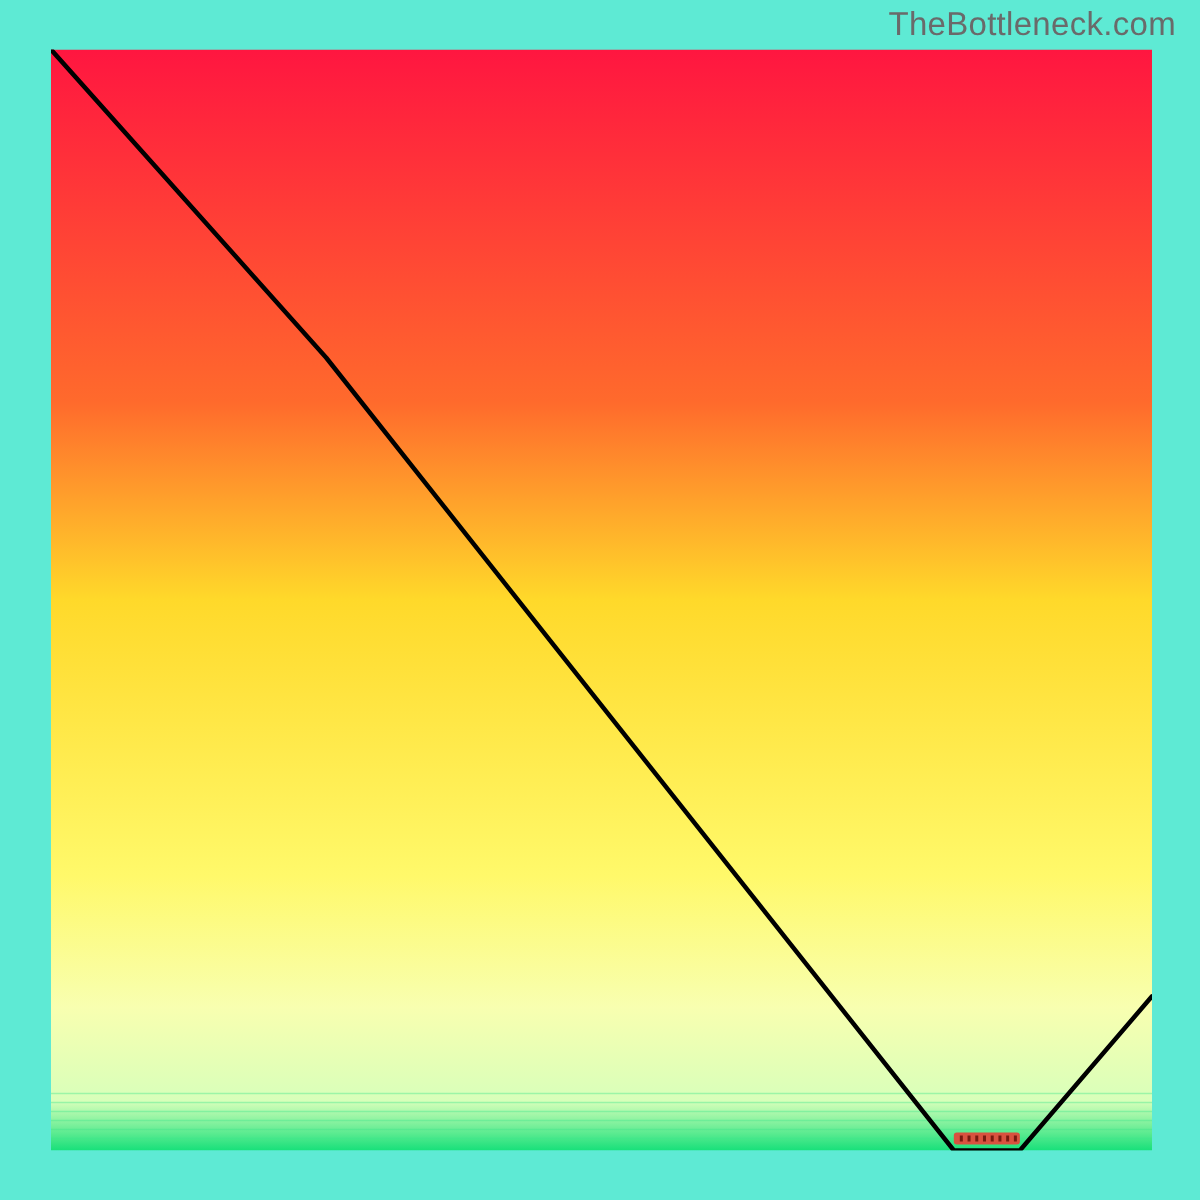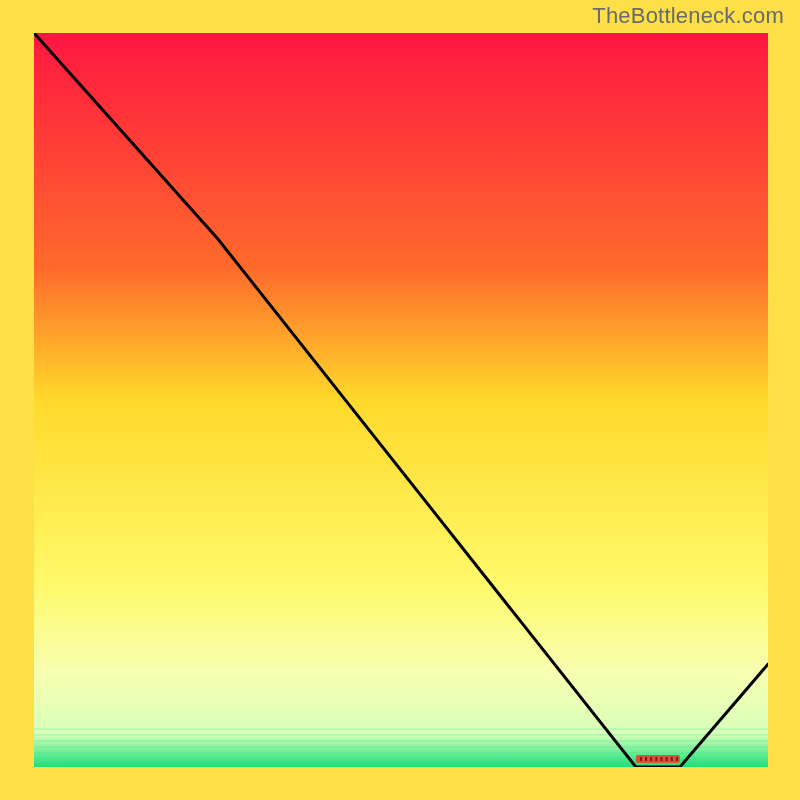--- a/index.html
+++ b/index.html
@@ -6,21 +6,21 @@
   html, body {
     width: 800px;
     height: 800px;
     background: #000;
     font-family: Arial, Helvetica, sans-serif;
     overflow: hidden;
   }
   .frame {
     width: 800px;
     height: 800px;
-    background: #fde047;
+    background: #5eead4;
     position: relative;
   }
   .brand {
     position: absolute;
     top: 3px;
     right: 16px;
     color: #6a6a6a;
     font-size: 22px;
     font-weight: 400;
     letter-spacing: 0.2px;

